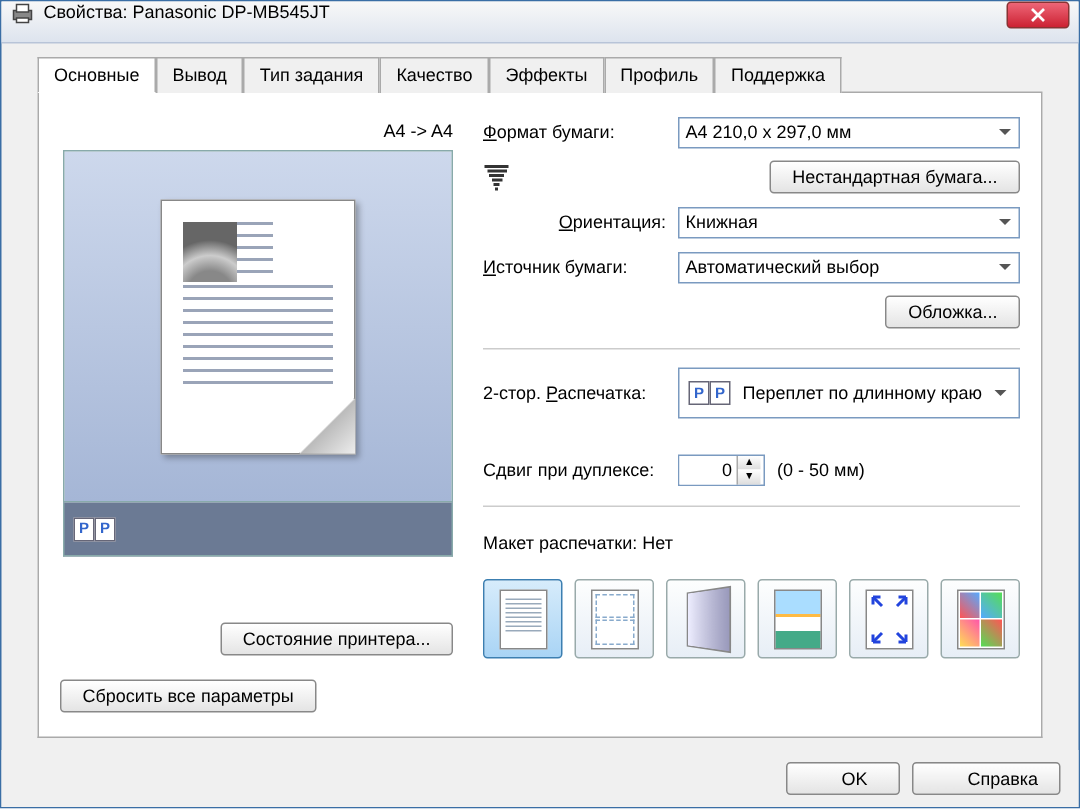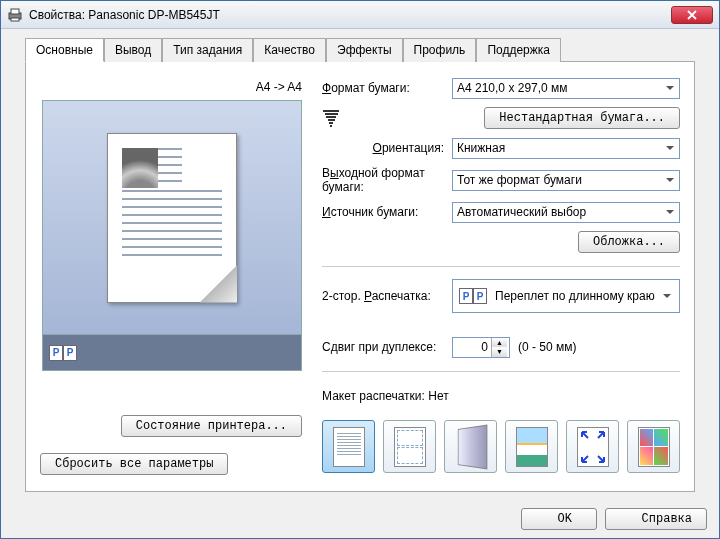--- a/index.html
+++ b/index.html
@@ -1,38 +1,38 @@
 <!DOCTYPE html>
 <html><head>
 <meta charset="utf-8">
 <style>
 * { box-sizing: border-box; font-family: "Segoe UI", Tahoma, sans-serif; font-size: 12px; }
 body { margin: 0; background: #fff; }
 .window { width: 720px; height: 539px; border: 1px solid #3a6ea5; background: #f0f0f0; display: flex; flex-direction: column; }
-.titlebar { height: 28px; background: linear-gradient(to bottom, #f8f8f8, #dde4ee); display: flex; align-items: center; padding: 0 6px; border-bottom: 1px solid #b8c4d8; }
+.titlebar { height: 28px; background: linear-gradient(to bottom, #f8f8f8, #dde4ee); display: flex; align-items: flex-start; padding: 0 6px; border-bottom: 1px solid #b8c4d8; }
 .titlebar-icon { width: 16px; height: 16px; margin-right: 6px; display: inline-flex; align-items: center; justify-content: center; }
 .titlebar-text { flex: 1; color: #000; }
 .close-btn { width: 42px; height: 18px; background: linear-gradient(to bottom, #e67, #c23); border: 1px solid #833; border-radius: 3px; color: #fff; display: flex; align-items: center; justify-content: center; cursor: pointer; }
 .body { flex: 1; padding: 8px 24px; display: flex; flex-direction: column; }
 .tabs { display: flex; border-bottom: 1px solid #aaa; }
 .tab { padding: 4px 10px; border: 1px solid #aaa; border-bottom: none; background: #f0f0f0; margin-right: 0; cursor: pointer; position: relative; top: 1px; }
 .tab.active { background: #fff; border-bottom: 1px solid #fff; }
 .panel { flex: 1; background: #fff; border: 1px solid #aaa; border-top: none; padding: 14px; display: flex; gap: 20px; }
 .left { width: 265px; display: flex; flex-direction: column; align-items: flex-end; }
 .preview-title { padding: 4px 0 6px; text-align: center; }
 .preview-box { width: 260px; height: 235px; background: linear-gradient(to bottom, #cdd8ec, #a5b6d6); border: 1px solid #8aa; display: flex; align-items: center; justify-content: center; }
 .paper { width: 130px; height: 170px; background: #fff; border: 1px solid #888; position: relative; padding: 14px 14px; box-shadow: 2px 2px 4px rgba(0,0,0,.3); }
 .paper-img { width: 36px; height: 40px; background: radial-gradient(circle at 50% 120%, #888 30%, #ccc 50%, #666 70%); float: left; margin-right: 6px; margin-bottom: 2px;}
 .paper-line { height: 2px; background: #9aa4b8; margin-bottom: 6px; }
 .paper-line.short { width: 60%; }
 .paper-fold { position: absolute; right: -1px; bottom: -1px; width: 38px; height: 38px; background: linear-gradient(135deg, #fff 48%, #bbb 50%, #eee 100%); border-top: 1px solid #999; border-left: 1px solid #999; clip-path: polygon(100% 0, 100% 100%, 0 100%); }
 .preview-footer { width: 260px; height: 36px; background: #6b7a94; border: 1px solid #8aa; border-top: none; display: flex; align-items: center; padding-left: 6px; }
 .pp-icon { display: inline-flex; }
 .pp-page { width: 14px; height: 16px; border: 1px solid #667; background: #fff; display: inline-flex; align-items: center; justify-content: center; color: #36c; font-weight: bold; font-size: 10px; }
-.btn { padding: 3px 14px; background: linear-gradient(to bottom, #fff, #e4e4e4); border: 1px solid #888; border-radius: 3px; cursor: pointer; font-family: Liberation Mono, monospace; }
+.btn { padding: 3px 14px; background: linear-gradient(to bottom, #fff, #e4e4e4); border: 1px solid #888; border-radius: 3px; cursor: pointer; }
 .right { flex: 1; display: flex; flex-direction: column; gap: 6px; }
 .row { display: flex; align-items: center; gap: 8px; min-height: 24px; }
 .row .lbl { width: 122px; text-align: left; }
 .lbl u { text-decoration: underline; }
 .combo { flex: 1; height: 21px; border: 1px solid #7a9ac0; background: #fff; display: flex; align-items: center; padding: 0 4px; position: relative; cursor: pointer; }
 .combo::after { content: ""; position: absolute; right: 5px; top: 7px; border: 4px solid transparent; border-top-color: #555; }
 .row .btn-right { margin-left: auto; }
 .sep { height: 1px; background: #ccc; margin: 6px 0; }
 .funnel { width: 18px; display:flex; flex-direction:column; align-items:center; gap:1px; margin-right:4px;}
 .funnel span{height:2px;background:#333;display:block;}
@@ -135,26 +135,20 @@
           <span style="flex:1"></span>
           <button class="btn btn-right">Нестандартная бумага...</button>
         </div>
         <div class="row">
           <span class="lbl" style="text-align:right;width:122px"><u>О</u>риентация:</span>
           <div class="combo">
               <span>Книжная</span>
             </div>
         </div>
         <div class="row">
-          <span class="lbl">В<u>ы</u>ходной формат бумаги:</span>
-          <div class="combo">
-              <span>Тот же формат бумаги</span>
-            </div>
-        </div>
-        <div class="row">
           <span class="lbl"><u>И</u>сточник бумаги:</span>
           <div class="combo">
               <span>Автоматический выбор</span>
             </div>
         </div>
         <div class="row">
           <span class="lbl"></span>
           <span style="flex:1"></span>
           <button class="btn">Обложка...</button>
         </div>

